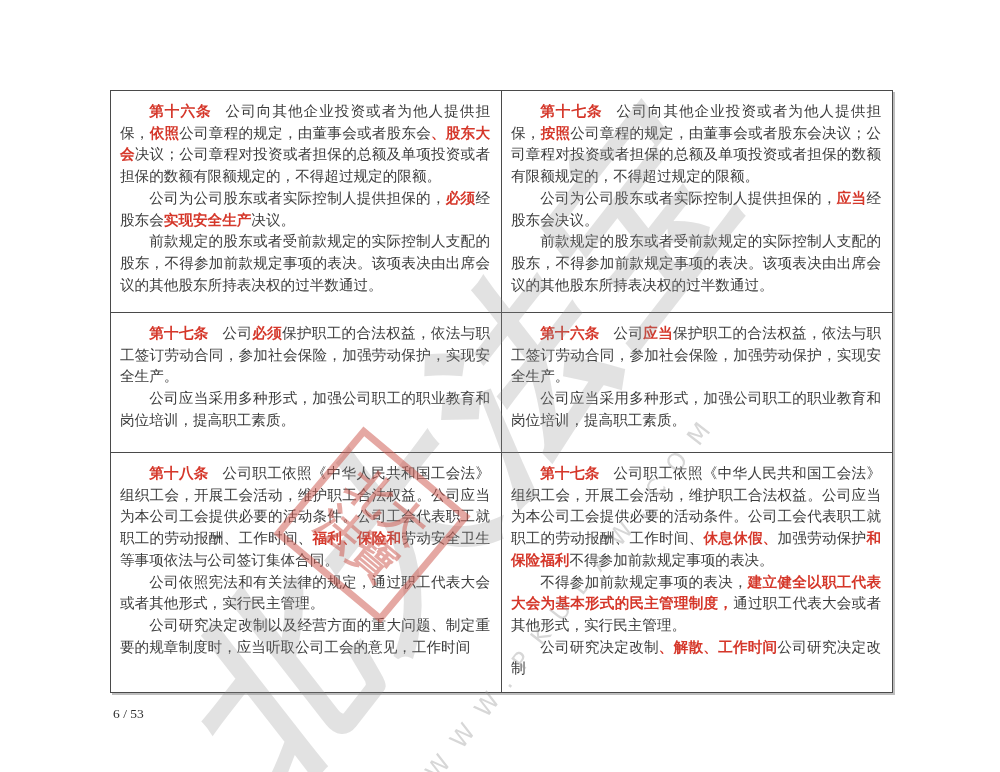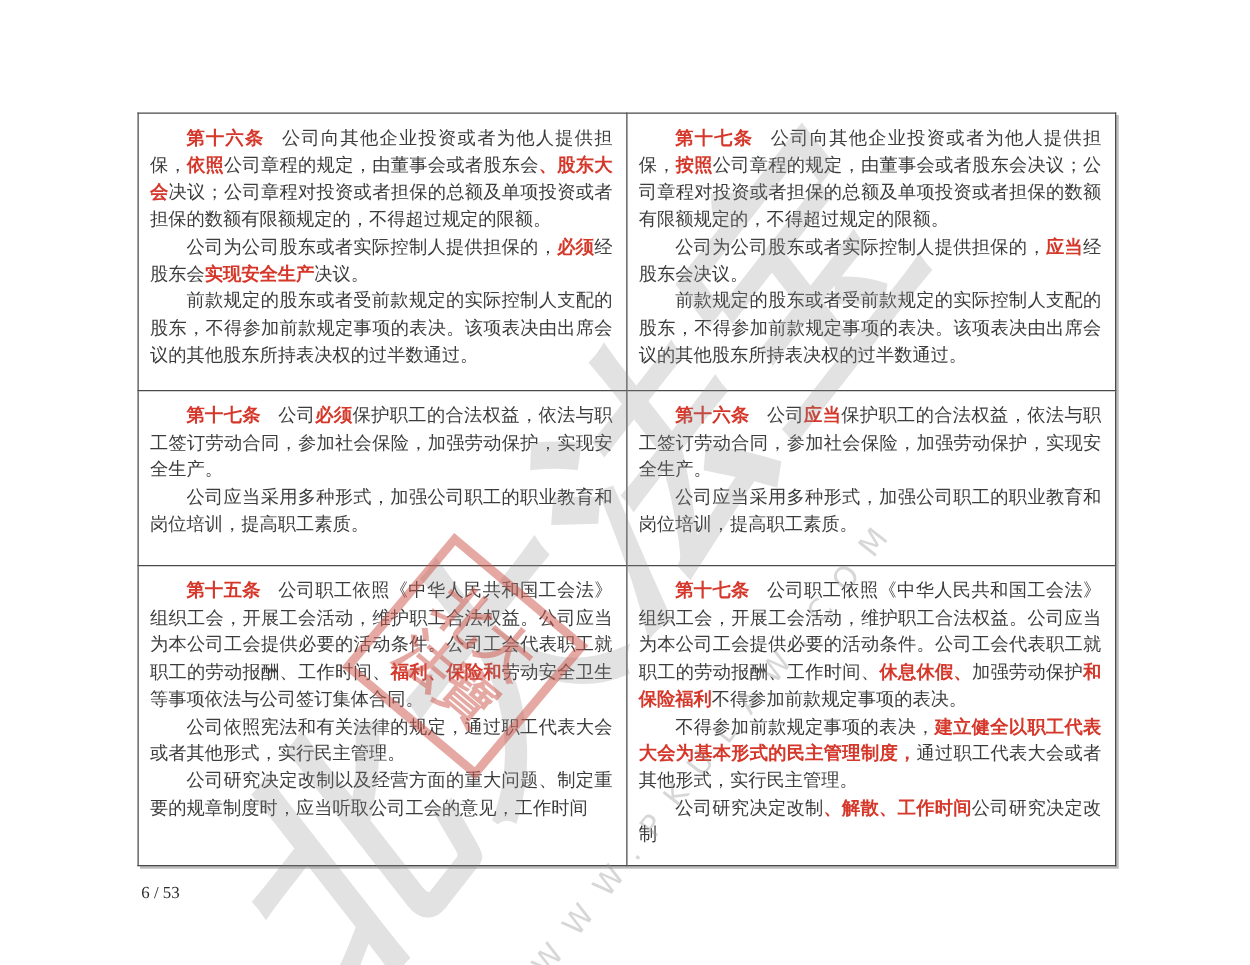--- a/index.html
+++ b/index.html
@@ -108,21 +108,21 @@
             <p><span class="article">第十七条</span><span>公司</span><span class="em">必须</span><span>保护职工的合法权益，依法与职工签订劳动合同，参加社会保险，加强劳动保护，实现安全生产。</span></p>
             <p><span>公司应当采用多种形式，加强公司职工的职业教育和岗位培训，提高职工素质。</span></p>
           </td>
           <td>
             <p><span class="article">第十六条</span><span>公司</span><span class="em">应当</span><span>保护职工的合法权益，依法与职工签订劳动合同，参加社会保险，加强劳动保护，实现安全生产。</span></p>
             <p><span>公司应当采用多种形式，加强公司职工的职业教育和岗位培训，提高职工素质。</span></p>
           </td>
         </tr>
         <tr>
           <td>
-            <p><span class="article">第十五条</span><span>公司职工依照《中华人民共和国工会法》组织工会，开展工会活动，维护职工合法权益。公司应当为本公司工会提供必要的活动条件。公司工会代表职工就职工的劳动报酬、工作时间、</span><span class="em">福利、保险和</span><span>劳动安全卫生等事项依法与公司签订集体合同。</span></p>
+            <p><span class="article">第十八条</span><span>公司职工依照《中华人民共和国工会法》组织工会，开展工会活动，维护职工合法权益。公司应当为本公司工会提供必要的活动条件。公司工会代表职工就职工的劳动报酬、工作时间、</span><span class="em">福利、保险和</span><span>劳动安全卫生等事项依法与公司签订集体合同。</span></p>
             <p><span>公司依照宪法和有关法律的规定，通过职工代表大会或者其他形式，实行民主管理。</span></p>
             <p><span>公司研究决定改制以及经营方面的重大问题、制定重要的规章制度时，应当听取公司工会的意见，工作时间</span></p>
           </td>
           <td>
             <p><span class="article">第十七条</span><span>公司职工依照《中华人民共和国工会法》组织工会，开展工会活动，维护职工合法权益。公司应当为本公司工会提供必要的活动条件。公司工会代表职工就职工的劳动报酬、工作时间、</span><span class="em">休息休假、</span><span>加强劳动保护</span><span class="em">和保险福利</span><span>不得参加前款规定事项的表决。</span></p>
             <p><span>不得参加前款规定事项的表决，</span><span class="em">建立健全以职工代表大会为基本形式的民主管理制度，</span><span>通过职工代表大会或者其他形式，实行民主管理。</span></p>
             <p><span>公司研究决定改制</span><span class="em">、解散、工作时间</span><span>公司研究决定改制</span></p>
           </td>
         </tr>
       </tbody>

